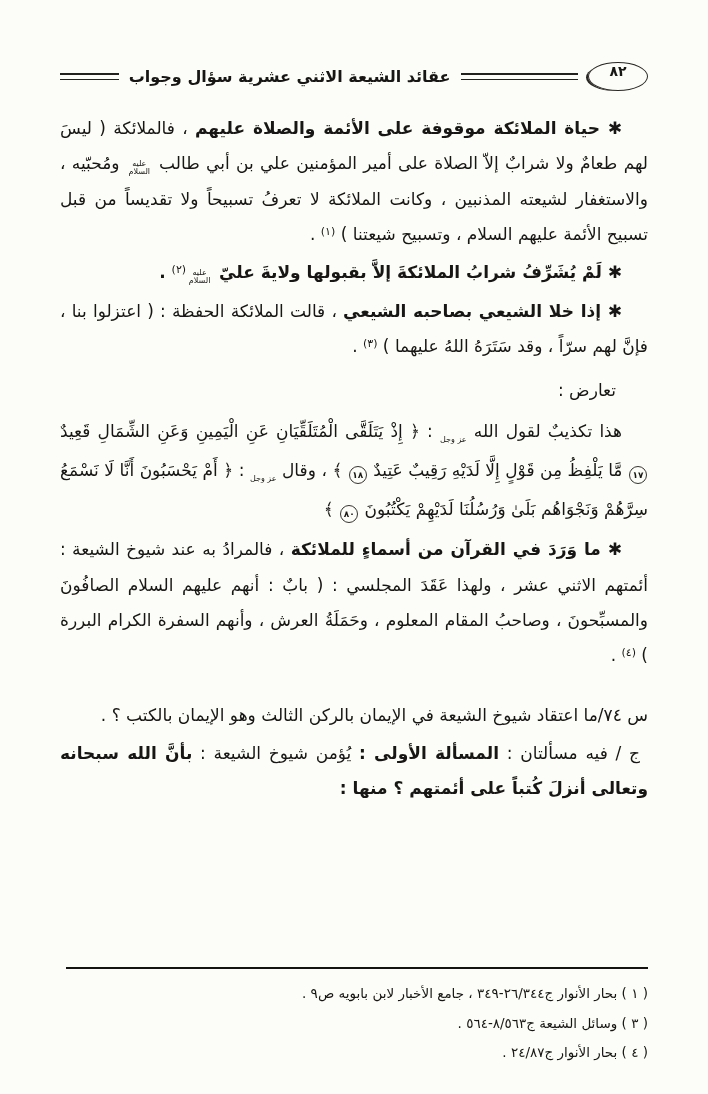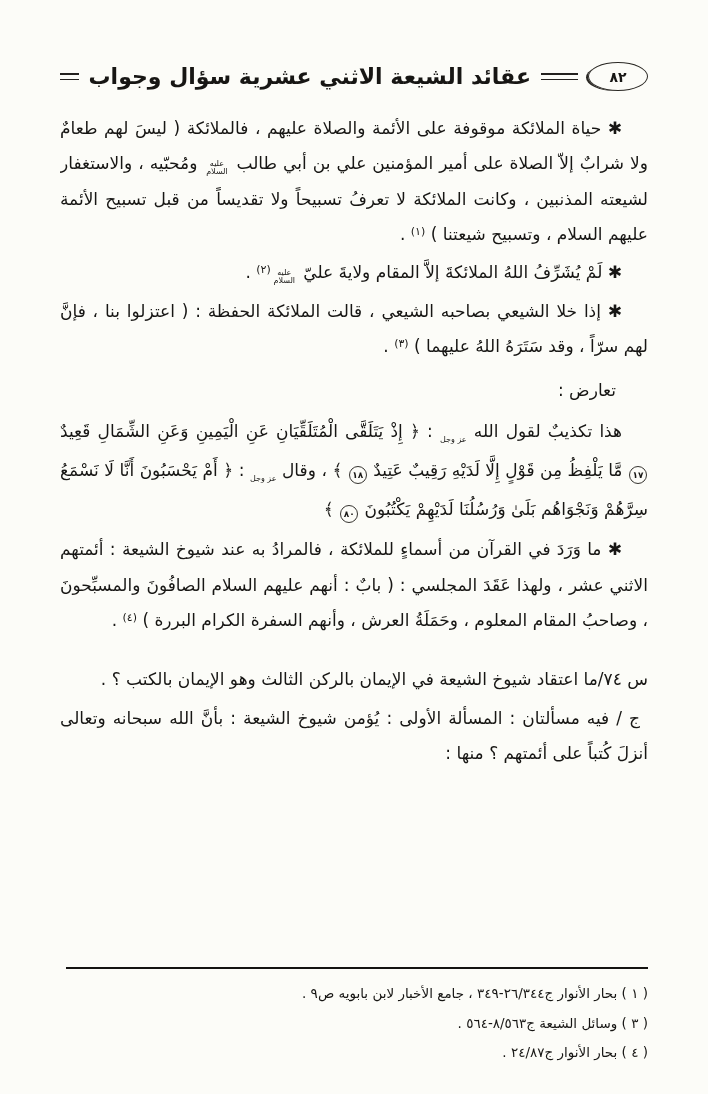--- a/index.html
+++ b/index.html
@@ -5,33 +5,33 @@
   html,body { margin:0; padding:0; background:#d9d9d4; }
   .page {
     width:708px; height:1094px; box-sizing:border-box;
     margin:0 auto; background:#fcfcf8; color:#171614;
     font-family:"DejaVu Sans", sans-serif;
     padding:62px 60px 26px 60px;
     display:flex; flex-direction:column; overflow:hidden;
   }
   
   .page-header { display:flex; align-items:center; gap:10px; margin-bottom:20px; }
-  .book-title { font-size:22px; font-weight:bold; margin:0; white-space:nowrap; }
+  .book-title { font-size:16px; font-weight:bold; margin:0; white-space:nowrap; }
   .rule { height:4px; border-top:2px solid #23211e; border-bottom:1.5px solid #23211e; }
   .rule-a { flex:2; }
   .rule-b { flex:1; }
   .page-num-ornament {
     flex:0 0 auto; width:58px; height:27px; border:1.6px solid #2a2824;
-    border-radius:50%; display:flex; align-items:center; justify-content:center;
+    border-radius:50%; display:flex; align-items:flex-start; justify-content:center;
     font-size:14px; font-weight:bold; box-shadow:-3px 1px 0 -1px #2a2824;
   }
   
   main { flex:1 1 auto; overflow:hidden; font-size:17px; line-height:2.08; text-align:justify; }
   main p { margin:0 0 3px 0; text-indent:26px; }
-  b { font-weight:normal; }
+  b { font-weight:bold; }
   .sec-head { font-weight:normal; text-indent:32px; margin:8px 0 4px 0; }
   .quran { line-height:2.3; }
   .fnref { font-size:11px; vertical-align:5px; font-weight:normal; }
   .hon {
     display:inline-block; max-width:27px; font-size:8px; line-height:1.1;
     text-align:center; vertical-align:-5px; font-weight:normal; text-indent:0;
   }
   .aya {
     display:inline-block; width:16px; height:16px; border:1.2px solid #35332f;
     border-radius:50%; text-align:center; font-size:9px; line-height:16px;
@@ -57,21 +57,21 @@
       </span>
     <span class="rule rule-a"></span>
     <h1 class="book-title">عقائد الشيعة الاثني عشرية سؤال وجواب</h1>
     <span class="rule rule-b"></span>
   </header>
 
   <main>
 
     <p><b>✱ حياة الملائكة موقوفة على الأئمة والصلاة عليهم</b><span> ، فالملائكة ( ليسَ لهم طعامٌ ولا شرابٌ إلاّ الصلاة على أمير المؤمنين علي بن أبي طالب </span><span class="hon">عليه السلام</span><span> ومُحبّيه ، والاستغفار لشيعته المذنبين ، وكانت الملائكة لا تعرفُ تسبيحاً ولا تقديساً من قبل تسبيح الأئمة عليهم السلام ، وتسبيح شيعتنا ) </span><sup class="fnref">(١)</sup><span> .</span></p>
 
-    <p><b>✱ لَمْ يُشَرِّفُ اللهُ الملائكةَ إلاَّ المقام ولايةَ عليّ </b><span class="hon">عليه السلام</span><sup class="fnref">(٢)</sup><b> .</b></p>
+    <p><b>✱ لَمْ يُشَرِّفُ شرابُ الملائكةَ إلاَّ بقبولها ولايةَ عليّ </b><span class="hon">عليه السلام</span><sup class="fnref">(٢)</sup><b> .</b></p>
 
     <p><b>✱ إذا خلا الشيعي بصاحبه الشيعي</b><span> ، قالت الملائكة الحفظة : ( اعتزلوا بنا ، فإنَّ لهم سرّاً ، وقد سَتَرَهُ اللهُ عليهما ) </span><sup class="fnref">(٣)</sup><span> .</span></p>
 
     <p class="sec-head">تعارض :</p>
 
     <p class="quran"><span>هذا تكذيبٌ لقول الله </span><span class="hon">عز وجل</span><span> : ﴿ إِذْ يَتَلَقَّى الْمُتَلَقِّيَانِ عَنِ الْيَمِينِ وَعَنِ الشِّمَالِ قَعِيدٌ </span><span class="aya">١٧</span><span> مَّا يَلْفِظُ مِن قَوْلٍ إِلَّا لَدَيْهِ رَقِيبٌ عَتِيدٌ </span><span class="aya">١٨</span><span> ﴾ ، وقال </span><span class="hon">عز وجل</span><span> : ﴿ أَمْ يَحْسَبُونَ أَنَّا لَا نَسْمَعُ سِرَّهُمْ وَنَجْوَاهُم بَلَىٰ وَرُسُلُنَا لَدَيْهِمْ يَكْتُبُونَ </span><span class="aya">٨٠</span><span> ﴾</span></p>
 
     <p><b>✱ ما وَرَدَ في القرآن من أسماءٍ للملائكة</b><span> ، فالمرادُ به عند شيوخ الشيعة : أئمتهم الاثني عشر ، ولهذا عَقَدَ المجلسي : ( بابٌ : أنهم عليهم السلام الصافُونَ والمسبِّحونَ ، وصاحبُ المقام المعلوم ، وحَمَلَةُ العرش ، وأنهم السفرة الكرام البررة ) </span><sup class="fnref">(٤)</sup><span> .</span></p>
 
     <p class="question">س ٧٤/ما اعتقاد شيوخ الشيعة في الإيمان بالركن الثالث وهو الإيمان بالكتب ؟ .</p>

